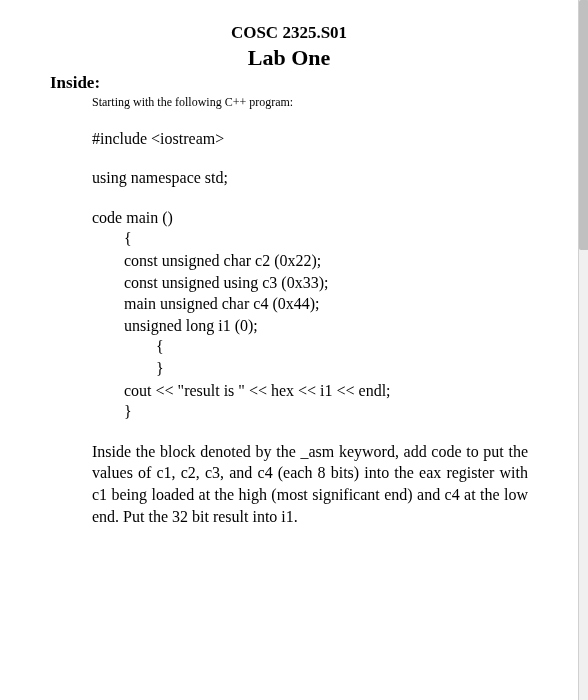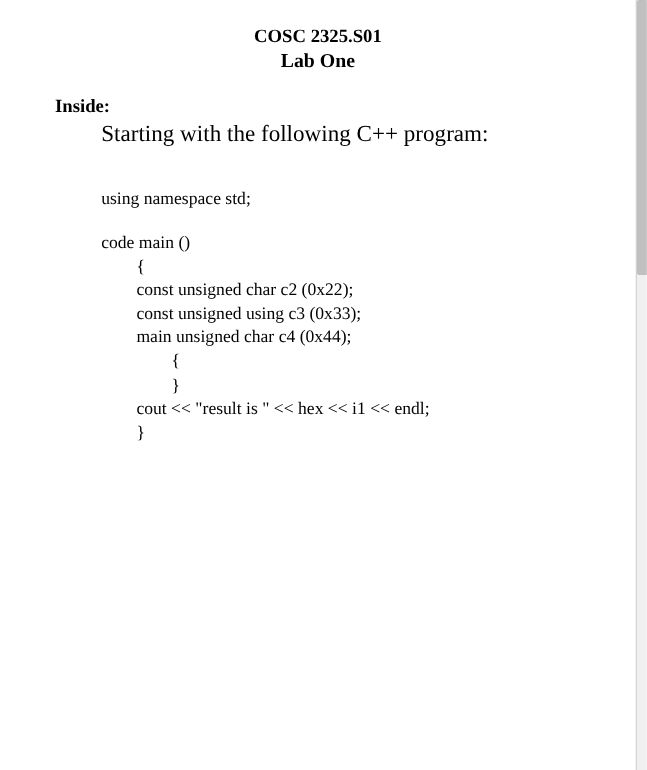--- a/index.html
+++ b/index.html
@@ -11,42 +11,41 @@
       width: 588px;
       height: 700px;
       background: #ffffff;
       font-family: 'Times New Roman', Times, serif;
       color: #000000;
       position: relative;
       padding: 22px 60px 20px 50px;
     }
     .header {
       text-align: center;
-      margin-bottom: 20px;
     }
     .course-code {
       font-weight: bold;
       font-size: 17px;
       line-height: 1.3;
     }
     .lab-title {
       font-weight: bold;
-      font-size: 18px;
+      font-size: 22px;
       line-height: 1.3;
     }
     .section-label {
       font-weight: bold;
       font-size: 17px;
       margin-bottom: 2px;
     }
     .content-block {
       padding-left: 42px;
     }
     .intro-line {
-      font-size: 21px;
+      font-size: 12px;
       margin-bottom: 18px;
     }
     .code-line {
       font-size: 16px;
       line-height: 1.35;
     }
     .spacer {
       height: 18px;
     }
     .indent-1 {
@@ -86,30 +85,33 @@
 <div class="header">
   <div class="course-code">COSC 2325.S01</div>
   <div class="lab-title">Lab One</div>
 </div>
 
 <div class="section-label">Inside:</div>
 
 <div class="content-block">
   <div class="intro-line">Starting with the following C++ program:</div>
 
+  <div class="code-line">#include &lt;iostream&gt;</div>
   <div class="spacer"></div>
   <div class="code-line">using namespace std;</div>
   <div class="spacer"></div>
   <div class="code-line">code main ()</div>
   <div class="code-line indent-1">{</div>
   <div class="code-line indent-1">const unsigned char c2 (0x22);</div>
   <div class="code-line indent-1">const unsigned using c3 (0x33);</div>
   <div class="code-line indent-1">main unsigned char c4 (0x44);</div>
+  <div class="code-line indent-1">unsigned long i1 (0);</div>
   <div class="code-line indent-2">{</div>
   <div class="code-line indent-2">}</div>
   <div class="code-line indent-1">cout &lt;&lt; "result is " &lt;&lt; hex &lt;&lt; i1 &lt;&lt; endl;</div>
   <div class="code-line indent-1">}</div>
 
+  <div class="instruction">Inside the block denoted by the _asm keyword, add code to put the values of c1, c2, c3, and c4 (each 8 bits) into the eax register with c1 being loaded at the high (most significant end) and c4 at the low end. Put the 32 bit result into i1.</div>
 </div>
 
 <div class="scrollbar">
   <div class="scrollbar-thumb"></div>
 </div>
 
 </body></html>

